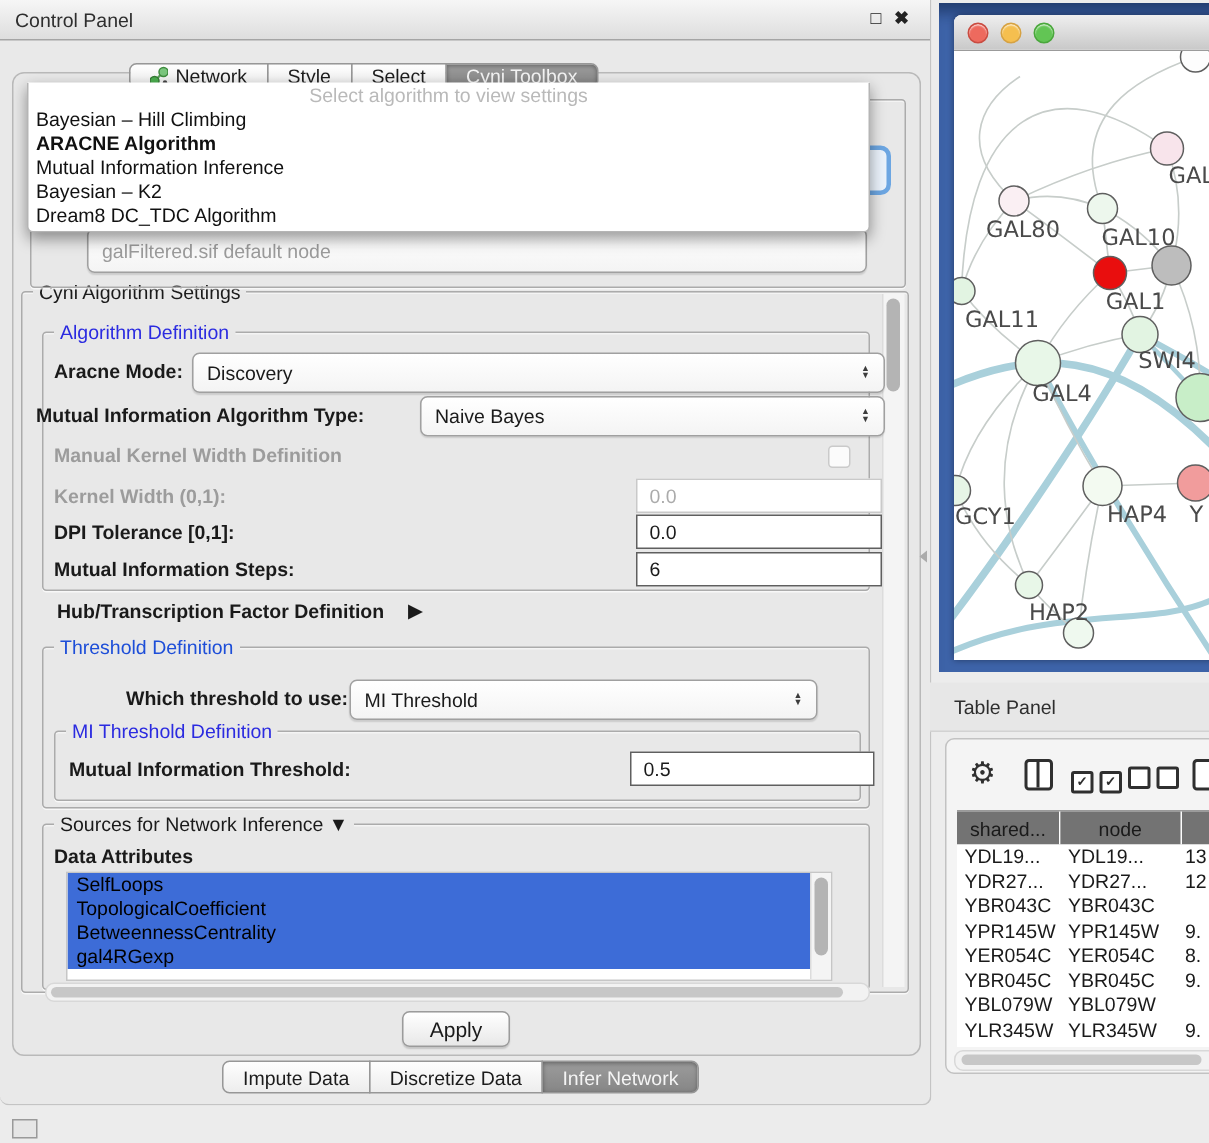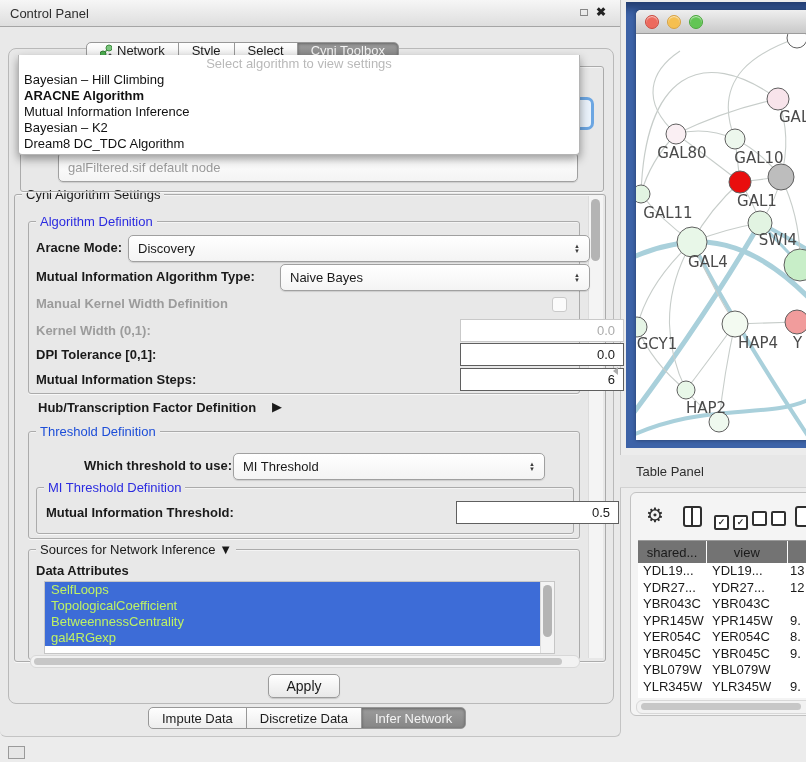--- a/index.html
+++ b/index.html
@@ -24,26 +24,26 @@
   
   .panel{left:8px;top:48px;width:604px;height:654px;border:1px solid #B9B9B9;border-radius:8px;background:#E8E8E8;}
   
   .grp{border:1px solid #ABABAB;border-radius:3px;box-shadow:0 1px 0 rgba(255,255,255,.7), inset 0 1px 0 rgba(255,255,255,.5);}
   .grp-lab{position:absolute;background:#E8E8E8;padding:0 4px;font-size:13px;white-space:nowrap;}
   .blue{color:#2B2BE0;}
   .green{color:#1d4ed8;}
   
   .combo{background:linear-gradient(#FFFFFF,#F4F4F4);border:1px solid #A0A0A0;border-radius:5px;display:flex;align-items:center;font-size:13px;padding:0 9px;box-shadow:0 1px 1px rgba(0,0,0,.12);}
   .combo .arr{margin-left:auto;display:flex;flex-direction:column;align-items:center;color:#3c3c3c;font-size:6px;line-height:5px;padding-left:6px;}
-  .tf{background:#FFF;border:1px solid #5F5F5F;font-size:13px;display:flex;align-items:center;justify-content:flex-end;padding:0 8px;margin-left:36px;}
+  .tf{background:#FFF;border:1px solid #5F5F5F;font-size:13px;display:flex;align-items:center;justify-content:flex-start;padding:0 8px;}
   .tf.off{border:1px solid #C9C9C9;color:#ABABAB;}
   .chk{background:#FBFBFB;border:1px solid #CACACA;border-radius:3px;}
   
   .srclist{background:#FFF;border:1px solid #C6C6C6;overflow:hidden;}
-  .srcitem{height:16px;line-height:16px;background:#3D6CD7;color:#bef264;font-size:13px;padding-left:6px;margin-right:2px;white-space:nowrap;}
+  .srcitem{height:16px;line-height:16px;background:#3D6CD7;color:#000000;font-size:13px;padding-left:6px;margin-right:2px;white-space:nowrap;}
   .vsb{background:#F4F4F4;border-left:1px solid #DCDCDC;}
   .vsb .thumb{position:absolute;left:2px;width:9px;background:#B4B4B4;border-radius:5px;}
   .hsb{background:#F2F2F2;border:1px solid #D8D8D8;border-radius:6px;}
   .hsb .thumb{position:absolute;top:2px;height:7px;background:#C7C7C7;border-radius:4px;}
   
   .dd{left:18px;top:55px;width:560px;background:#FFF;border:1px solid #B5B5B5;border-top:none;box-shadow:0 4px 10px rgba(0,0,0,.4);z-index:60;border-radius:0 0 4px 4px;padding-bottom:2px;}
   .dd .ph{height:17px;line-height:17px;text-align:center;color:#B9B9B9;font-size:13px;}
   .dd .it{height:16px;line-height:16px;font-size:13px;padding-left:5px;color:#111;}
   .dd .it.b{font-weight:bold;}
   
@@ -127,21 +127,21 @@
 
 <span class="abs lbl b" style="left:36px;top:240px;">Aracne Mode:</span>
 <div class="abs combo" style="left:128px;top:235px;width:442px;height:25px;">
   <span>Discovery</span>
   <span class="arr">
       <span>▲</span>
       <span>▼</span>
     </span>
 </div>
 
-<span class="abs lbl b" style="left:36px;top:269px;text-align:right;">Mutual Information Algorithm Type:</span>
+<span class="abs lbl b" style="left:24px;top:269px;text-align:right;">Mutual Information Algorithm Type:</span>
 <div class="abs combo" style="left:280px;top:264px;width:290px;height:25px;">
   <span>Naive Bayes</span>
   <span class="arr">
       <span>▲</span>
       <span>▼</span>
     </span>
 </div>
 
 <span class="abs lbl b dis" style="left:36px;top:296px;">Manual Kernel Width Definition</span>
 <div class="abs chk" style="left:552px;top:297px;width:13px;height:13px;"></div>
@@ -307,21 +307,21 @@
 <div class="abs" style="left:714px;top:511px;">
   <span class="minibox">✓</span><span class="minibox">✓</span>
 </div>
 <div class="abs" style="left:752px;top:511px;">
   <span class="minibox"></span><span class="minibox"></span>
 </div>
 <div class="abs icon-sq" style="left:795px;top:506px;width:15px;height:17px;"></div>
 
 <div class="abs thead" style="left:638px;top:540px;width:200px;">
     <div class="th" style="width: 69px;">shared...</div>
-    <div class="th" style="width: 81px;">view</div>
+    <div class="th" style="width: 81px;">node</div>
     <div class="th" style="width: 50px;">A</div>
   </div>
 <div class="abs" style="left:638px;top:563px;width:200px;height:135px;overflow:hidden;background:#FFF;">
     <div class="trow">
       <div class="td" style="width: 64px; padding-left: 5px;">YDL19...</div>
       <div class="td" style="width: 76px; padding-left: 5px;">YDL19...</div>
       <div class="td" style="width: 48px; padding-left: 2px;">13</div>
     </div>
     <div class="trow">
       <div class="td" style="width: 64px; padding-left: 5px;">YDR27...</div>

